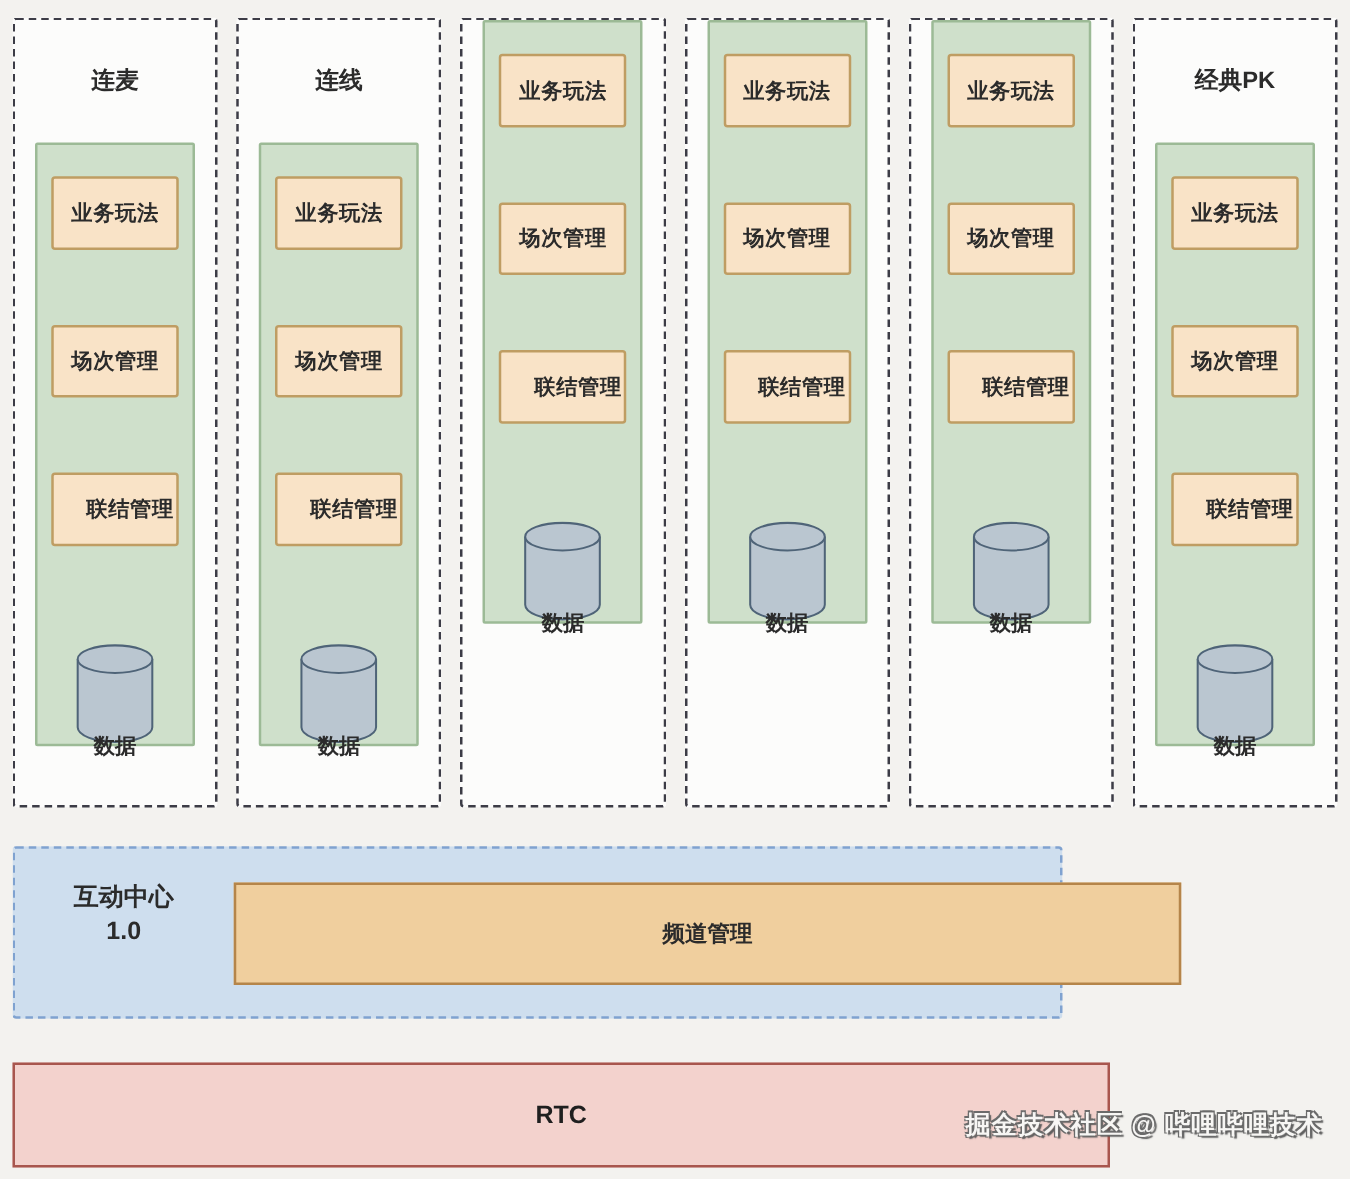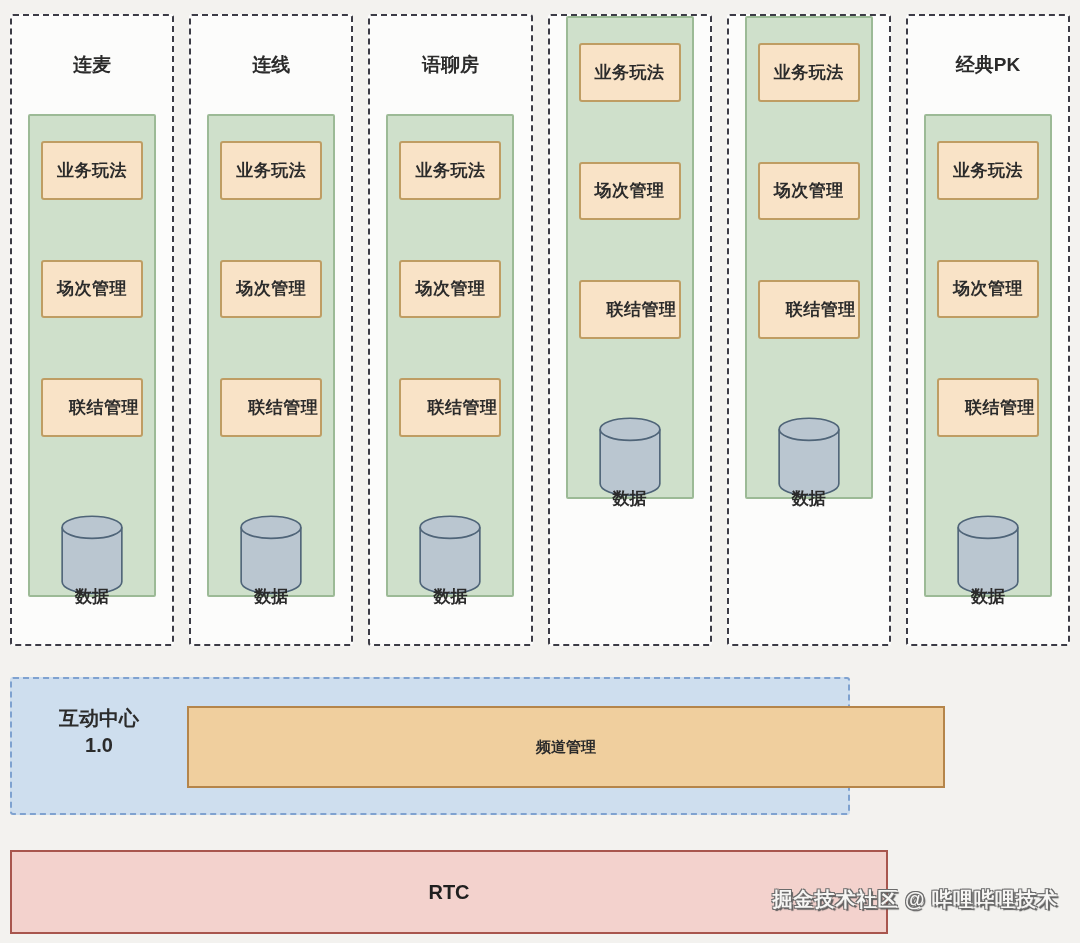--- a/index.html
+++ b/index.html
@@ -52,21 +52,21 @@
   }
   .band-label{
     position:absolute;left:22px;top:26px;width:130px;text-align:center;
     font-size:20px;font-weight:600;line-height:1.35;white-space:pre-line;
   }
   .channel{
     position:absolute;left:175px;top:27px;width:758px;height:82px;
     box-sizing:border-box;
     background:#f0cf9e;border:2px solid #b5854a;
     display:flex;align-items:center;justify-content:center;
-    font-size:15px;font-weight:600;
+    font-size:18px;font-weight:600;
   }
   
   .rtc{
     position:absolute;left:10px;top:850px;width:878px;height:84px;
     box-sizing:border-box;
     background:#f3d2cd;border:2px solid #a8564e;
     display:flex;align-items:center;justify-content:center;
     font-size:20px;font-weight:700;color:#1f1f1f;
   }
   
@@ -109,21 +109,20 @@
         <svg viewBox="0 0 96 124">
           <path d="M2 19 V103 A46 18 0 0 0 94 103 V19" fill="#bac6d0" stroke="#4f6478" stroke-width="2.5"></path>
           <ellipse cx="48" cy="19" rx="46" ry="17" fill="#bac6d0" stroke="#4f6478" stroke-width="2.5"></ellipse>
         </svg>
         <div class="db-label">数据</div>
       </div>
     </div>
   </div>
 
   <div class="col">
-    <div class="col-title">语聊房</div>
     <div class="panel">
       <div class="module">业务玩法</div>
       <div class="module">场次管理</div>
       <div class="module">联结管理</div>
       <div class="db">
         <svg viewBox="0 0 96 124">
           <path d="M2 19 V103 A46 18 0 0 0 94 103 V19" fill="#bac6d0" stroke="#4f6478" stroke-width="2.5"></path>
           <ellipse cx="48" cy="19" rx="46" ry="17" fill="#bac6d0" stroke="#4f6478" stroke-width="2.5"></ellipse>
         </svg>
         <div class="db-label">数据</div>

